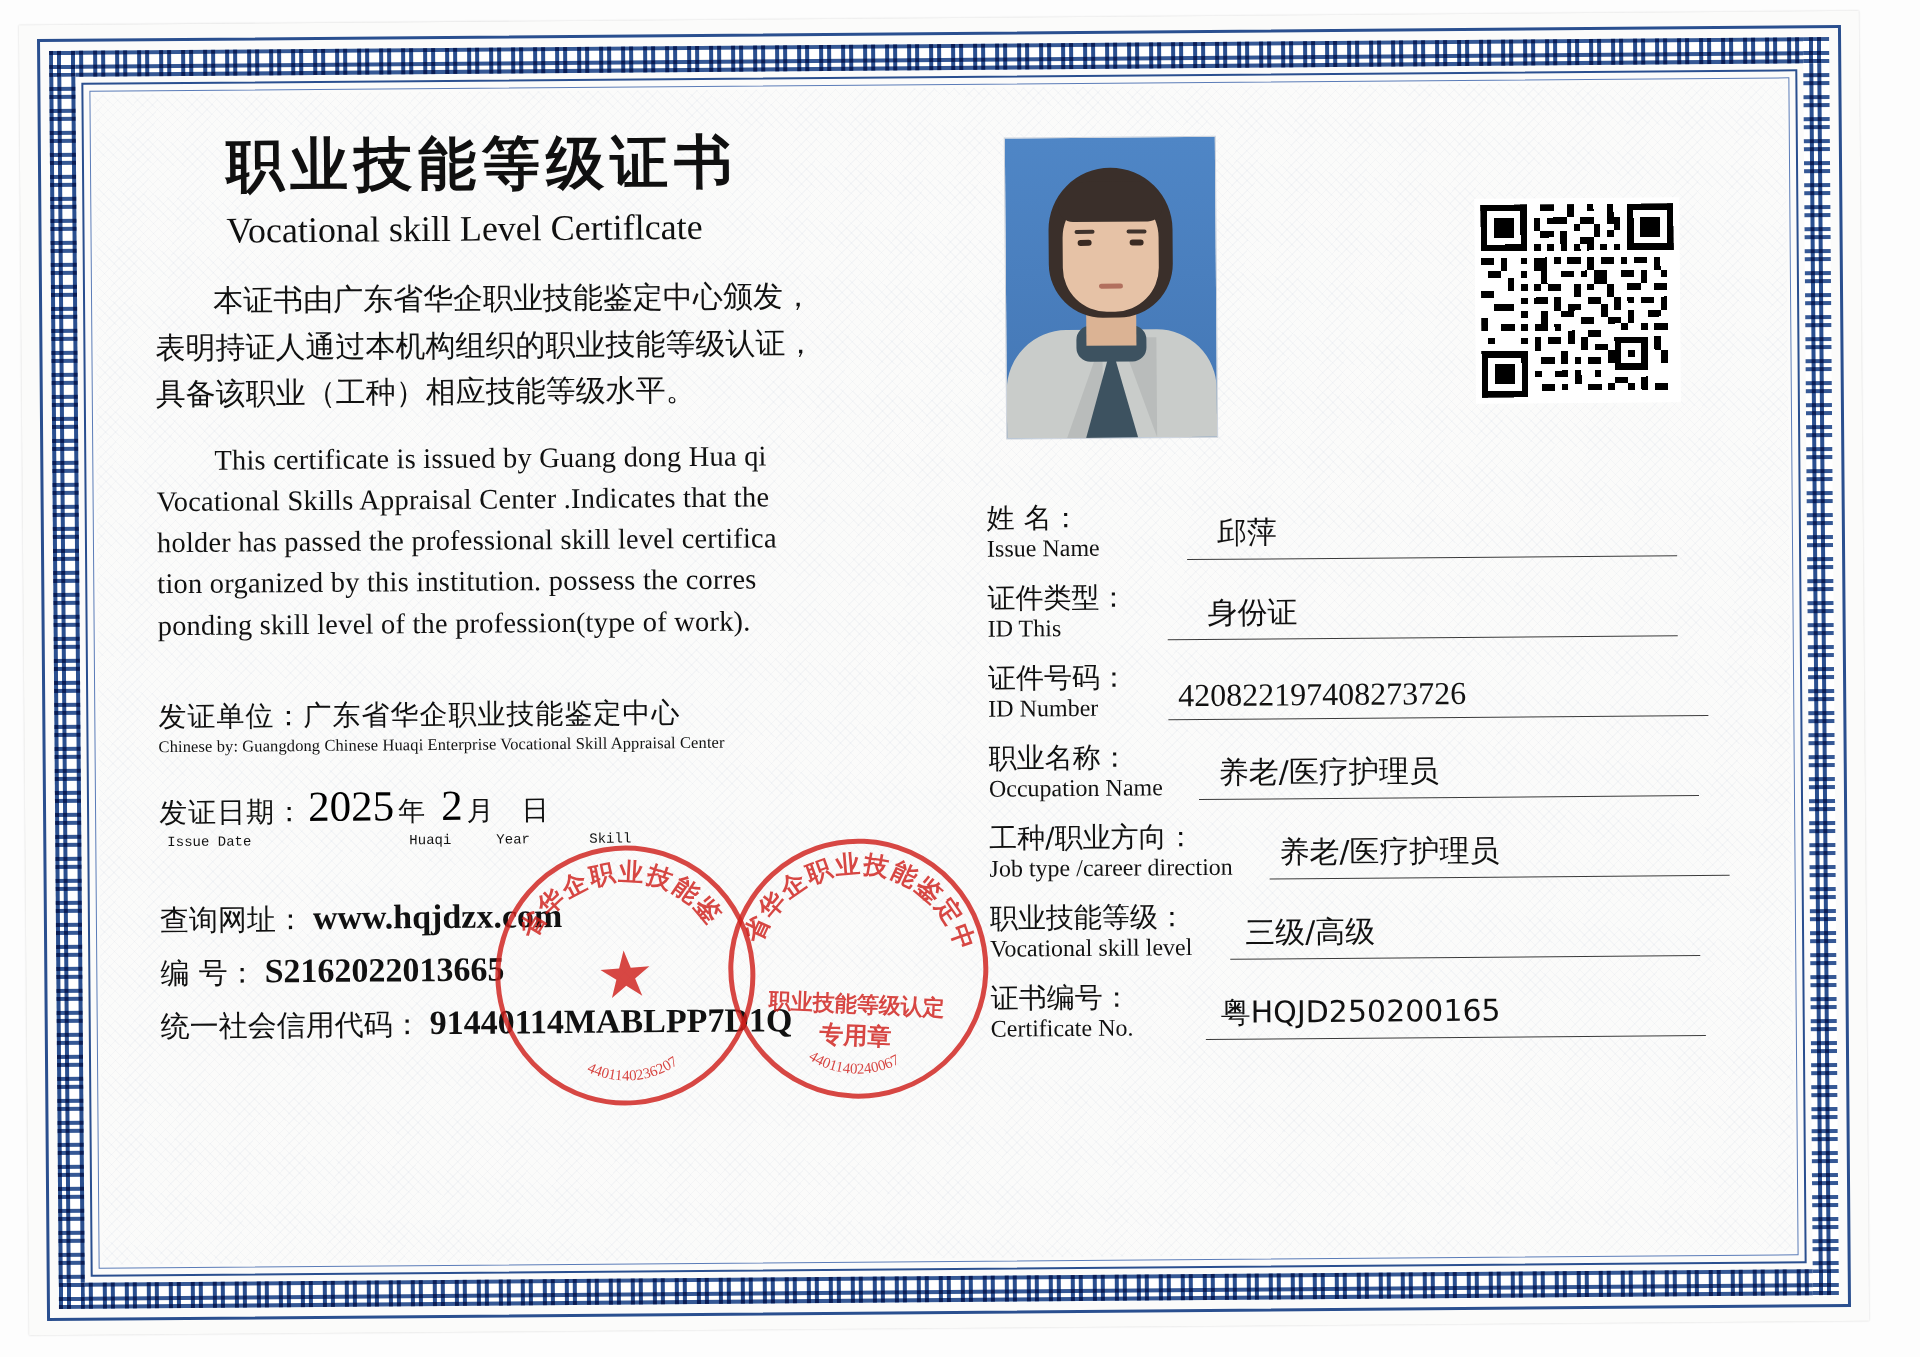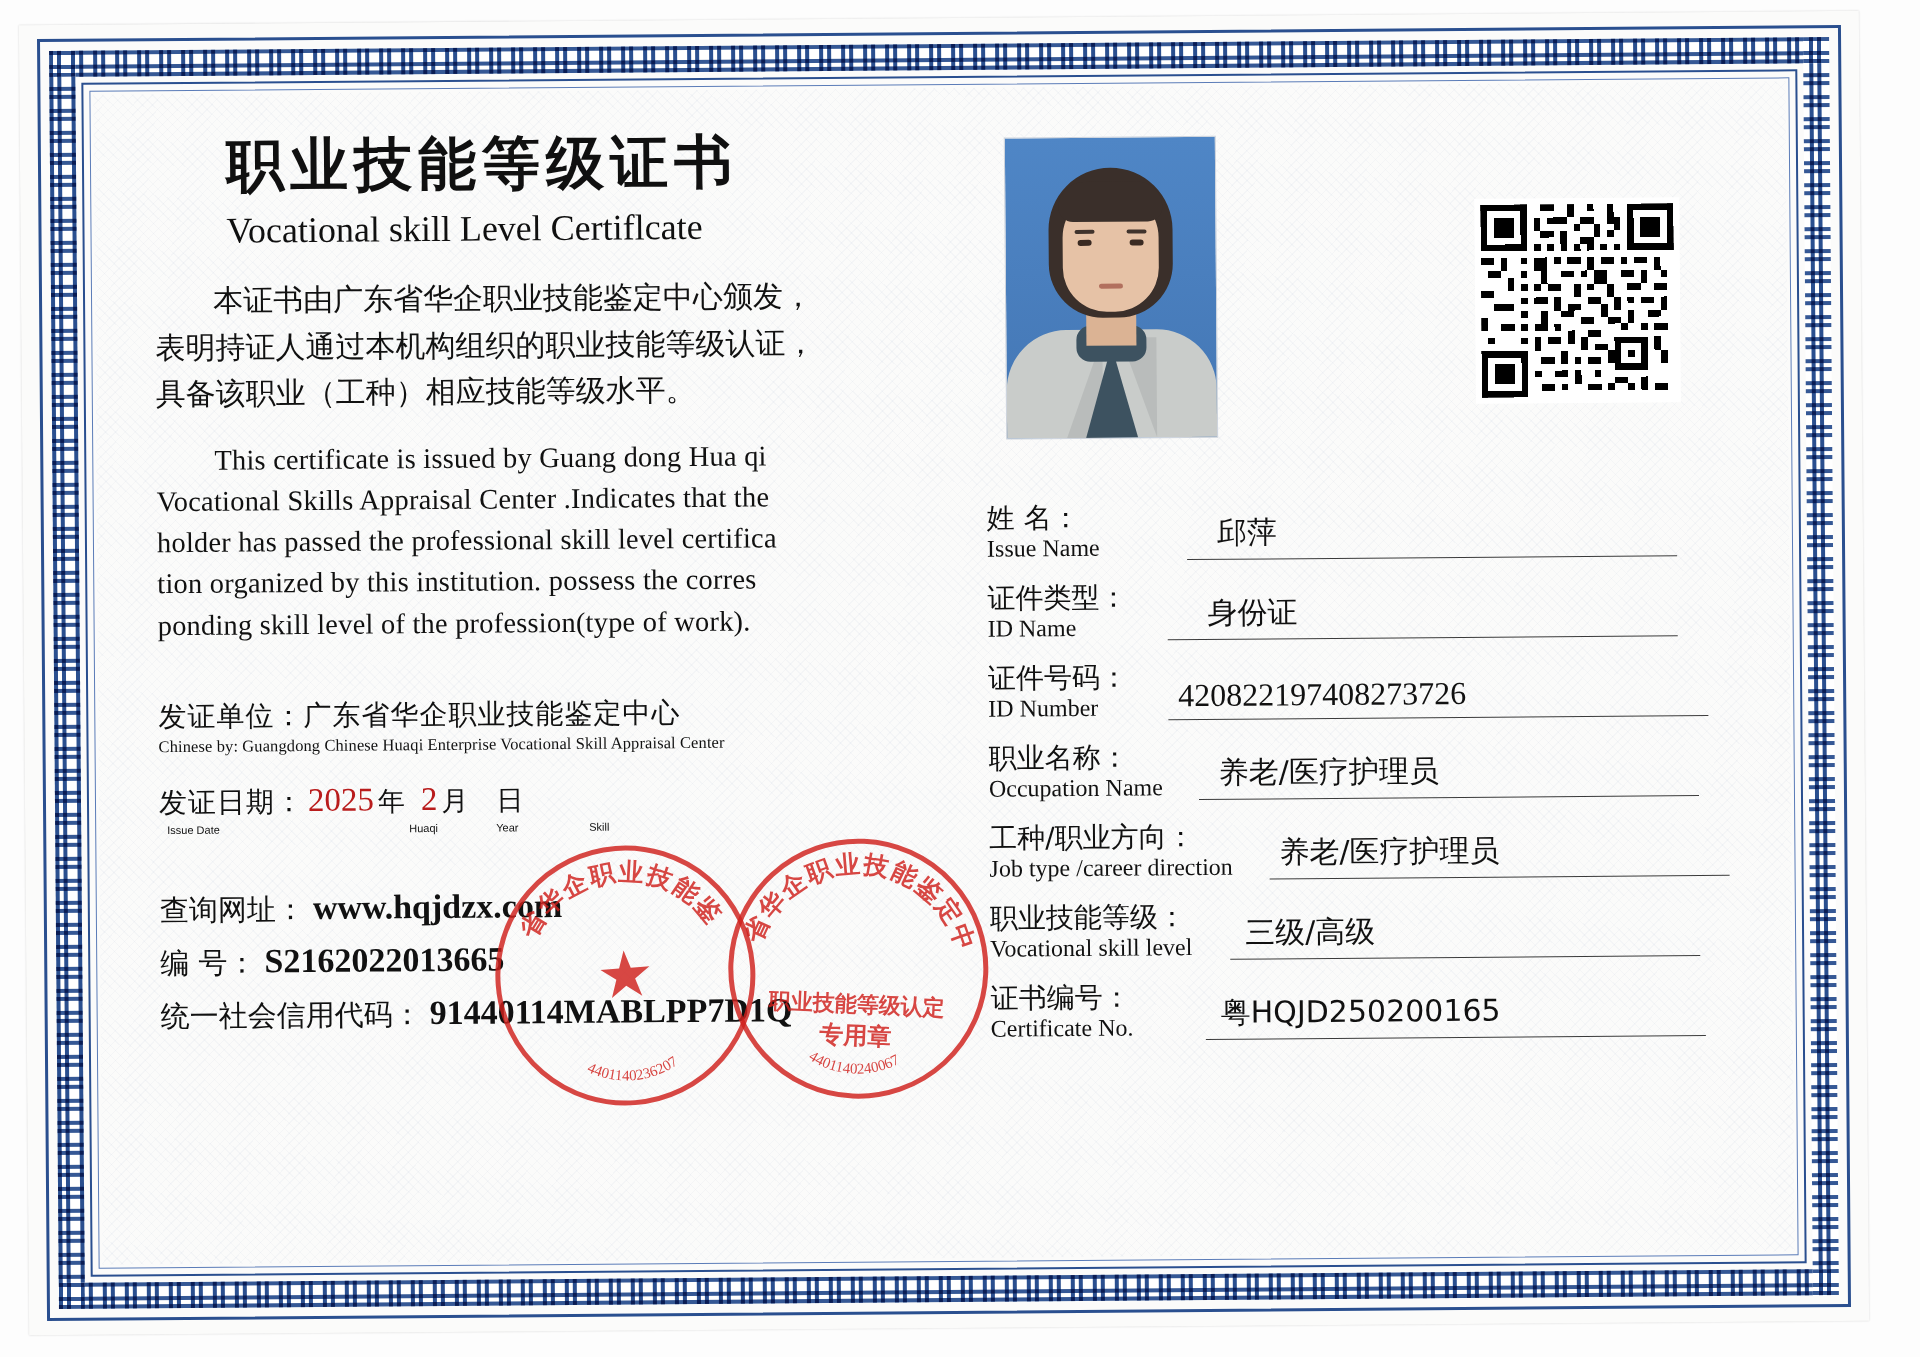--- a/index.html
+++ b/index.html
@@ -153,31 +153,31 @@
   
   #date-block { margin-top: 26px; position: relative; white-space: nowrap; }
   .date-label-cn {
     font-family: "DejaVu Sans", sans-serif;
     font-size: 28px;
     color: #111;
     letter-spacing: 1px;
   }
   .date-val {
     font-family: "Liberation Serif", serif;
-    font-size: 33px;
-    color: #b91c1c;
+    font-size: 43px;
+    color: #000000;
   }
   .date-unit {
     font-family: "DejaVu Sans", sans-serif;
     font-size: 27px;
     color: #111;
   }
   .date-sub {
-    font-family: Liberation Sans, sans-serif;
-    font-size: 11px;
+    font-family: Liberation Mono, monospace;
+    font-size: 14px;
     color: #111;
   }
   #date-sub-row {
     position: relative;
     height: 22px;
     margin-top: 2px;
   }
   #date-sub-row span { position: absolute; top: 0; }
 
   
@@ -643,21 +643,21 @@
 
           <div class="field">
             <span class="lbl-cn">姓    名：</span>
             <span class="lbl-en">Issue Name</span>
             <span class="line" style="left:210px; right:60px;"></span>
             <span class="val" style="left:240px;">邱萍</span>
           </div>
 
           <div class="field">
             <span class="lbl-cn">证件类型：</span>
-            <span class="lbl-en">ID Name</span>
+            <span class="lbl-en">ID This</span>
             <span class="line" style="left:190px; right:60px;"></span>
             <span class="val" style="left:230px;">身份证</span>
           </div>
 
           <div class="field">
             <span class="lbl-cn">证件号码：</span>
             <span class="lbl-en">ID Number</span>
             <span class="line" style="left:190px; right:30px;"></span>
             <span class="val num" style="left:200px;">420822197408273726</span>
           </div>

